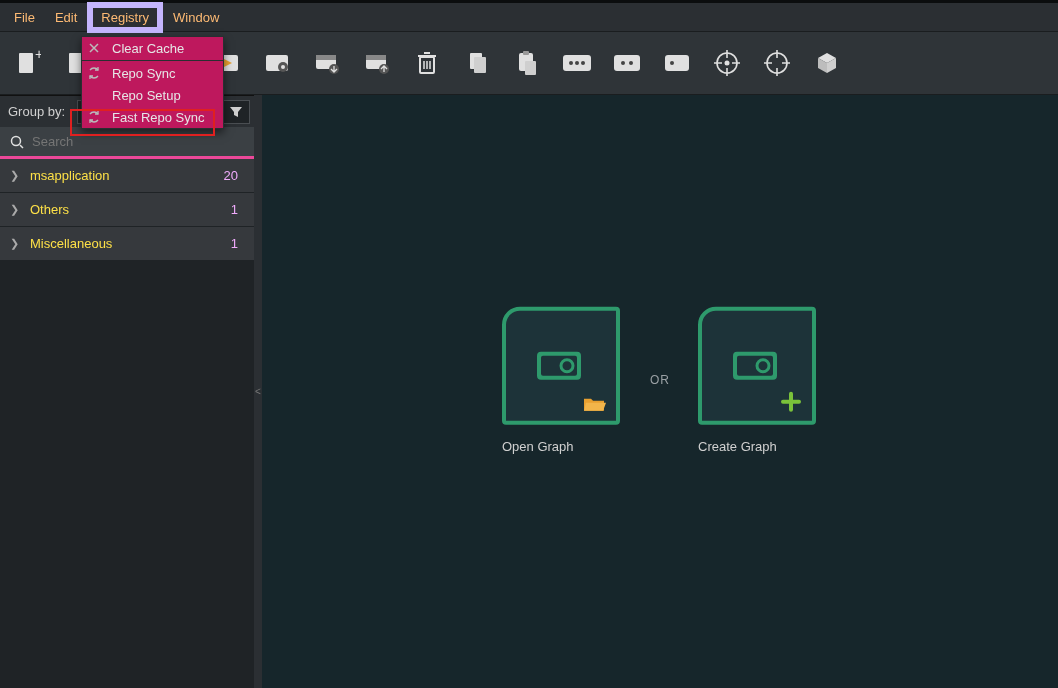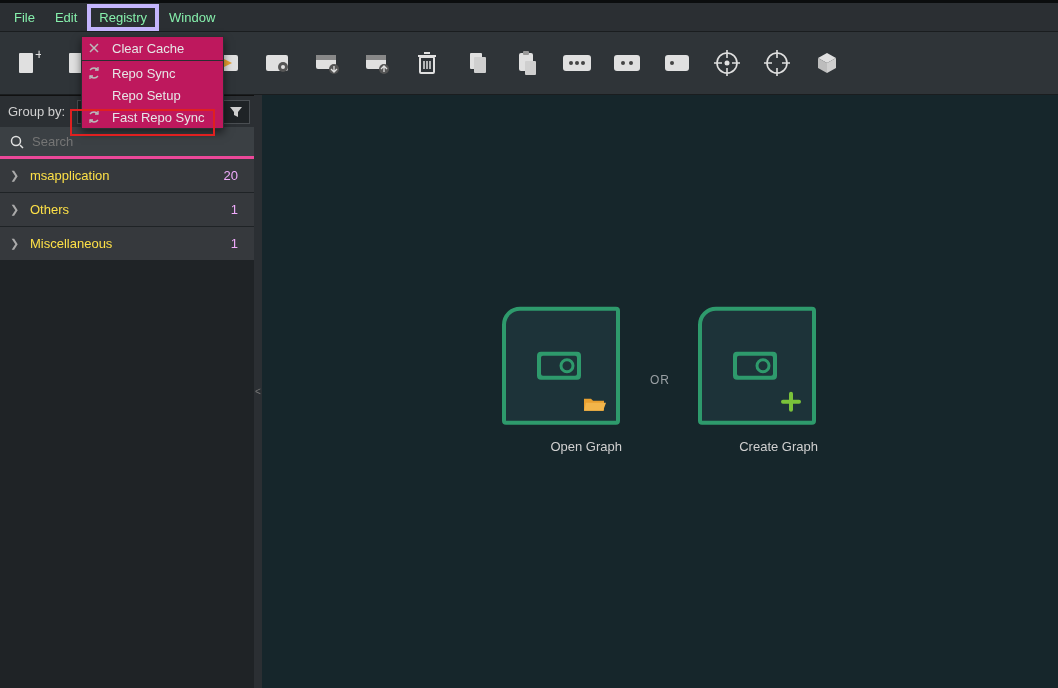--- a/index.html
+++ b/index.html
@@ -18,24 +18,24 @@
     height: 28px;
     background: #2b2f33;
     display: flex;
     align-items: center;
     padding: 0 4px;
     position: relative;
   }
   .menubar-item {
     padding: 4px 10px;
     cursor: pointer;
-    color: #86efac;
+    color: #fdba74;
   }
   .menubar-item.highlighted {
-    border: 4px solid #c4b5fd;
+    border: 6px solid #c4b5fd;
     padding: 2px 8px;
   }
   .dropdown {
     position: absolute;
     top: 36px;
     left: 81px;
     width: 143px;
     background: #be185d;
     box-shadow: 0 4px 8px rgba(0,0,0,.5);
     z-index: 100;
@@ -164,21 +164,21 @@
     position: absolute;
     top: 50%;
     left: 50%;
     transform: translate(-50%, -58%);
     display: flex;
     align-items: center;
     gap: 28px;
   }
   .big-card {
     width: 120px;
-    text-align: right;
+    text-align: left;
   }
   .big-card .tile {
     width: 118px;
     height: 118px;
     background: #1d3339;
     border: 4px solid #2e9a6c;
     border-radius: 18px 4px 4px 4px;
     position: relative;
     display:flex; align-items:center; justify-content:center;
     cursor:pointer;

